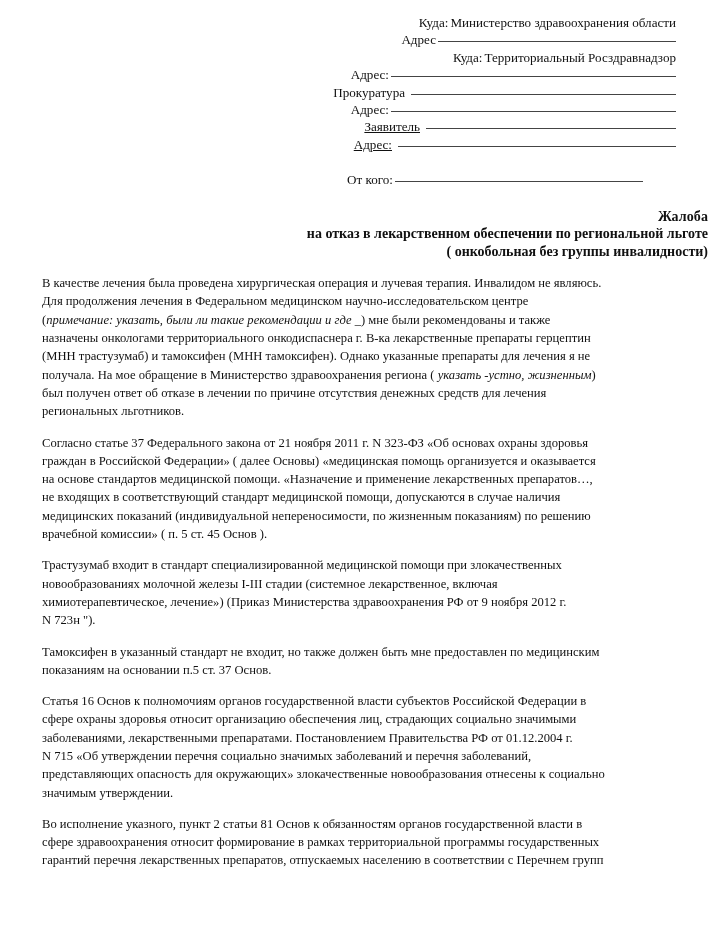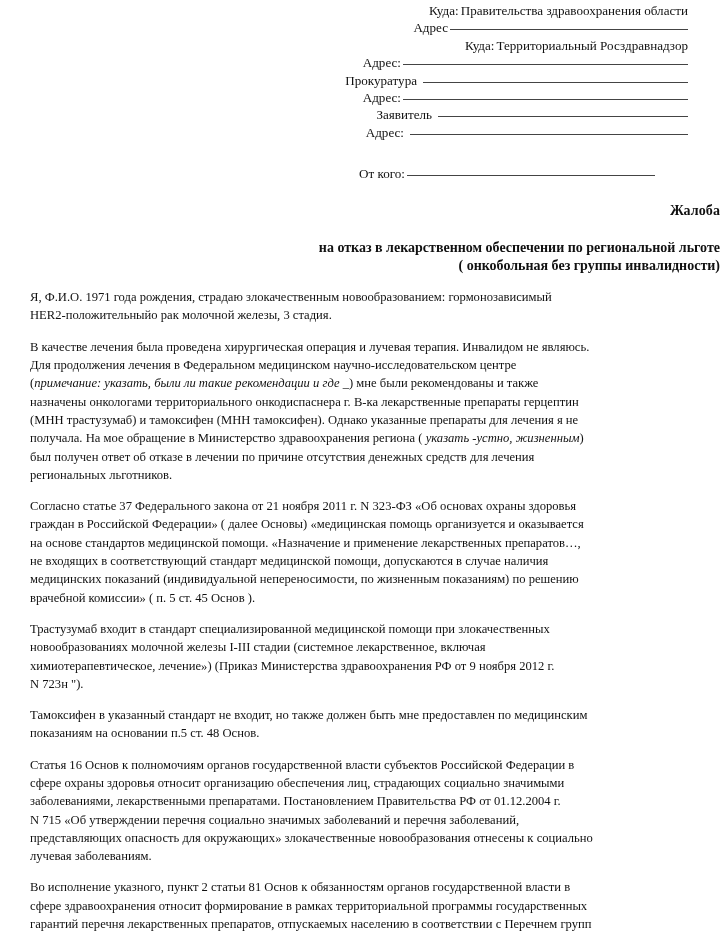--- a/index.html
+++ b/index.html
@@ -13,21 +13,21 @@
     overflow: hidden;
     font-family: "Liberation Serif", "DejaVu Serif", serif;
     color: #111111;
     -webkit-font-smoothing: antialiased;
   }
   .page {
     position: relative;
     width: 720px;
     height: 944px;
     box-sizing: border-box;
-    padding: 0;
+    padding: 12px;
   }
 
   
   .header-block {
     padding-top: 2px;
     padding-right: 32px;
     font-size: 13.1px;
     line-height: 17.4px;
   }
   .hdr-row {
@@ -54,34 +54,34 @@
 
   .r-addr1 .hdr-rule { width: 238px; }
   .r-addr2 .hdr-rule { width: 285px; }
   .r-prok  .hdr-rule { width: 265px; }
   .r-addr3 .hdr-rule { width: 285px; }
   .r-zayav .hdr-rule { width: 250px; }
   .r-addr4 .hdr-rule { width: 278px; }
   .r-otkogo .hdr-rule { width: 248px; }
 
   .r-kuda2 { padding-right: 0px; }
-  .r-otkogo { margin-top: 24px; padding-right: 33px; }
-  .r-zayav .hdr-label, .r-addr4 .hdr-label { padding-right: 6px; }
+  .r-otkogo { margin-top: 18px; padding-right: 33px; }
+  .r-zayav .hdr-label, .r-addr4 .hdr-label { padding-right: 6px; text-decoration: underline; }
   .r-prok .hdr-label { padding-right: 6px; }
 
   
   .title-block {
     margin-top: 19px;
     text-align: right;
     font-weight: bold;
     font-size: 14px;
     line-height: 17.5px;
   }
   .title-line-1 { letter-spacing: 0.1px; }
-  .title-line-2 { letter-spacing: 0px; margin-top: 20px; }
+  .title-line-2 { letter-spacing: 0px; }
   .title-line-3 { letter-spacing: 0px; }
 
   
   .body-block {
     margin-top: 14px;
     padding-left: 30px;
     padding-right: 26px;
     font-size: 12.6px;
     line-height: 18.3px;
     text-align: left;
@@ -95,21 +95,21 @@
 </style>
 </head>
 <body>
 
 <div class="page">
 
   <div class="header-block">
 
     <div class="hdr-row r-kuda1">
       <span class="hdr-label">Куда:</span>
-      <span class="hdr-text-only">Правительства здравоохранения области</span>
+      <span class="hdr-text-only">Министерство здравоохранения области</span>
     </div>
 
     <div class="hdr-row r-addr1">
       <span class="hdr-label">Адрес</span>
       <span class="hdr-rule"></span>
     </div>
 
     <div class="hdr-row r-kuda2">
       <span class="hdr-label">Куда:</span>
       <span class="hdr-text-only">Территориальный Росздравнадзор</span>
@@ -148,24 +148,20 @@
   </div>
 
   <div class="title-block">
     <div class="title-line-1">Жалоба</div>
     <div class="title-line-2">на отказ в лекарственном обеспечении по региональной льготе</div>
     <div class="title-line-3">( онкобольная без группы инвалидности)</div>
   </div>
 
   <div class="body-block">
 
-    <p class="para">
-      <span>Я, Ф.И.О.  1971 года рождения, страдаю злокачественным новообразованием: гормонозависимый</span><br>
-      <span>HER2-положительныйо рак молочной железы, 3 стадия.</span>
-    </p>
 
     <p class="para">
       <span>В качестве лечения была проведена хирургическая операция и  лучевая терапия. Инвалидом не являюсь.</span><br>
       <span>Для продолжения лечения в Федеральном медицинском научно-исследовательском центре</span><br>
       <span> (</span><i>примечание: указать, были ли такие рекомендации и где  _</i><span>)  мне были рекомендованы и также</span><br>
       <span>назначены  онкологами   территориального онкодиспаснера г. В-ка лекарственные препараты герцептин</span><br>
       <span>(МНН трастузумаб) и тамоксифен (МНН тамоксифен). Однако указанные препараты  для лечения я не</span><br>
       <span>получала. На мое обращение в  Министерство здравоохранения региона ( </span><i>указать -устно, жизненным</i><span>)</span><br>
       <span>был получен ответ об отказе в лечении по причине отсутствия денежных средств  для лечения</span><br>
       <span>региональных льготников.</span>
@@ -183,30 +179,30 @@
 
     <p class="para">
       <span>Трастузумаб входит в стандарт специализированной медицинской помощи при злокачественных</span><br>
       <span>новообразованиях молочной железы I-III стадии (системное лекарственное, включая</span><br>
       <span>химиотерапевтическое, лечение») (Приказ Министерства здравоохранения РФ от 9 ноября 2012 г.</span><br>
       <span>N 723н ").</span>
     </p>
 
     <p class="para">
       <span>Тамоксифен в указанный стандарт не входит, но также должен быть мне предоставлен по медицинским</span><br>
-      <span>показаниям на основании п.5 ст. 48 Основ.</span>
+      <span>показаниям на основании п.5 ст. 37 Основ.</span>
     </p>
 
     <p class="para">
       <span>Статья  16  Основ  к полномочиям  органов государственной власти субъектов Российской Федерации в</span><br>
       <span>сфере охраны здоровья относит  организацию обеспечения лиц, страдающих социально значимыми</span><br>
       <span>заболеваниями,  лекарственными препаратами. Постановлением Правительства РФ от 01.12.2004 г.</span><br>
       <span>N 715 «Об утверждении перечня социально значимых заболеваний и перечня заболеваний,</span><br>
       <span>представляющих опасность для окружающих» злокачественные новообразования отнесены к социально</span><br>
-      <span>лучевая заболеваниям.</span>
+      <span>значимым утверждении.</span>
     </p>
 
     <p class="para">
       <span>Во исполнение указного, пункт 2 статьи  81  Основ  к обязанностям органов государственной  власти в</span><br>
       <span>сфере здравоохранения относит формирование в рамках территориальной программы государственных</span><br>
       <span>гарантий перечня лекарственных препаратов, отпускаемых населению в соответствии с Перечнем групп</span><br>
       <br>
       
     </p>
 

